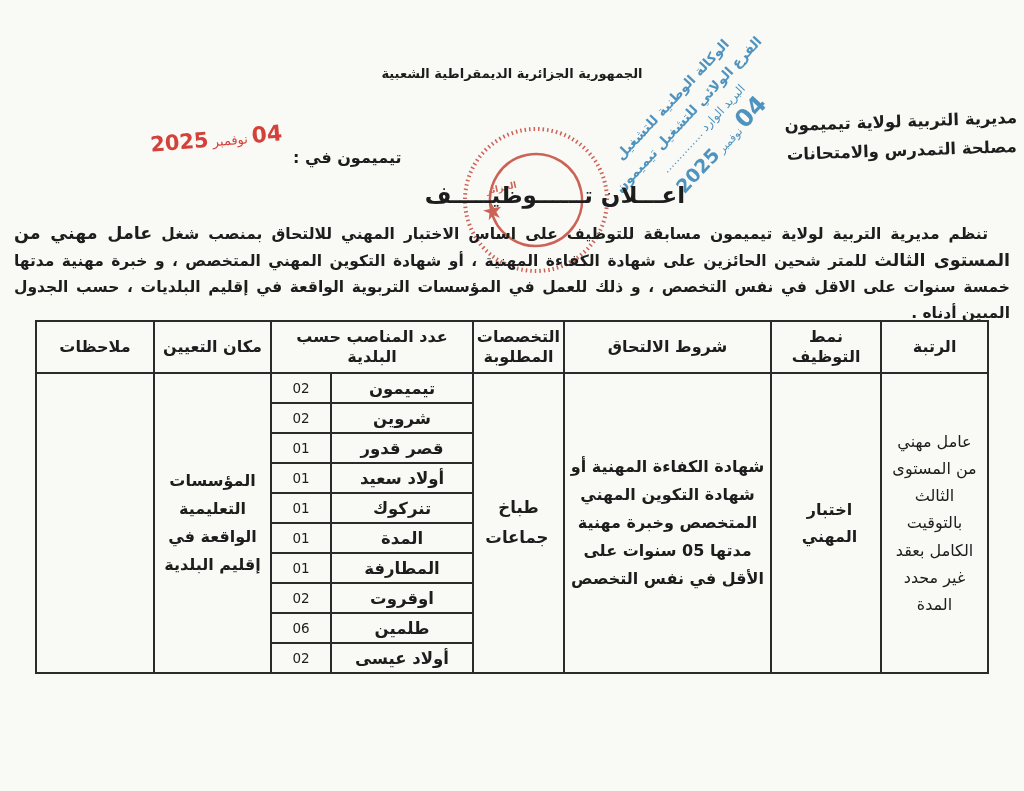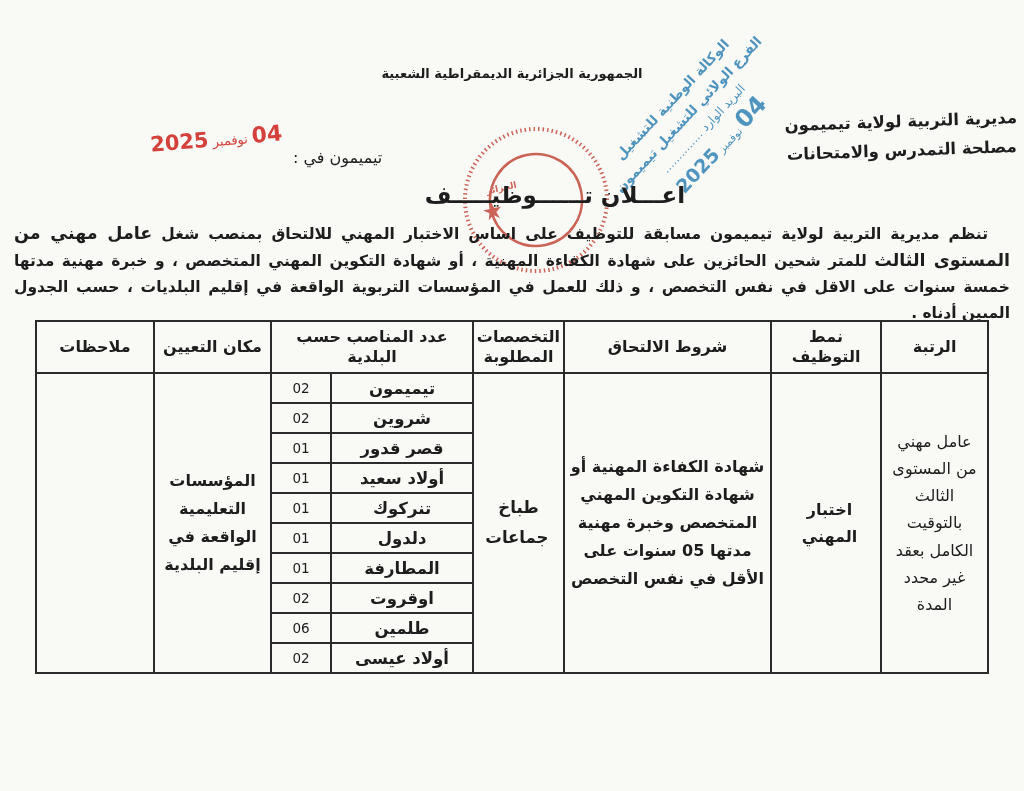--- a/index.html
+++ b/index.html
@@ -8,21 +8,21 @@
     background:#f9f9f6;overflow:hidden;
     font-family:"DejaVu Sans",sans-serif;color:#1d1d1d;direction:rtl;
   }
   
   .republic{position:absolute;top:66px;left:252px;width:520px;text-align:center;
     font-size:13px;font-weight:bold;}
   .ministry{position:absolute;top:98px;left:252px;width:520px;text-align:center;
     font-size:18px;font-weight:bold;}
   .right-head{position:absolute;top:108px;right:6px;text-align:center;
     font-size:16.5px;font-weight:bold;line-height:1.75;transform:rotate(-2deg);}
-  .city-label{position:absolute;top:148px;left:293px;font-size:16px;font-weight:normal;}
+  .city-label{position:absolute;top:148px;left:293px;font-size:16px;font-weight:bold;}
   .date-red{position:absolute;top:126px;left:150px;direction:rtl;
     transform:rotate(-5deg);white-space:nowrap;}
   .date-red .day{font-size:22px;font-weight:bold;}
   .date-red .month{font-size:13px;margin:0 4px;}
   .date-red .year{font-size:21px;font-weight:bold;letter-spacing:1px;}
   
   .title{position:absolute;top:182px;left:355px;width:400px;text-align:center;
     font-size:23px;font-weight:800;letter-spacing:.5px;}
   
   .intro{position:absolute;top:204px;left:14px;width:996px;direction:rtl;
@@ -151,21 +151,21 @@
         </tr>
       <tr>
           <td class="muni">أولاد سعيد</td>
           <td class="cnt">01</td>
         </tr>
       <tr>
           <td class="muni">تنركوك</td>
           <td class="cnt">01</td>
         </tr>
       <tr>
-          <td class="muni">دلدول</td>
+          <td class="muni">المدة</td>
           <td class="cnt">01</td>
         </tr>
       <tr>
           <td class="muni">المطارفة</td>
           <td class="cnt">01</td>
         </tr>
       <tr>
           <td class="muni">اوقروت</td>
           <td class="cnt">02</td>
         </tr>

